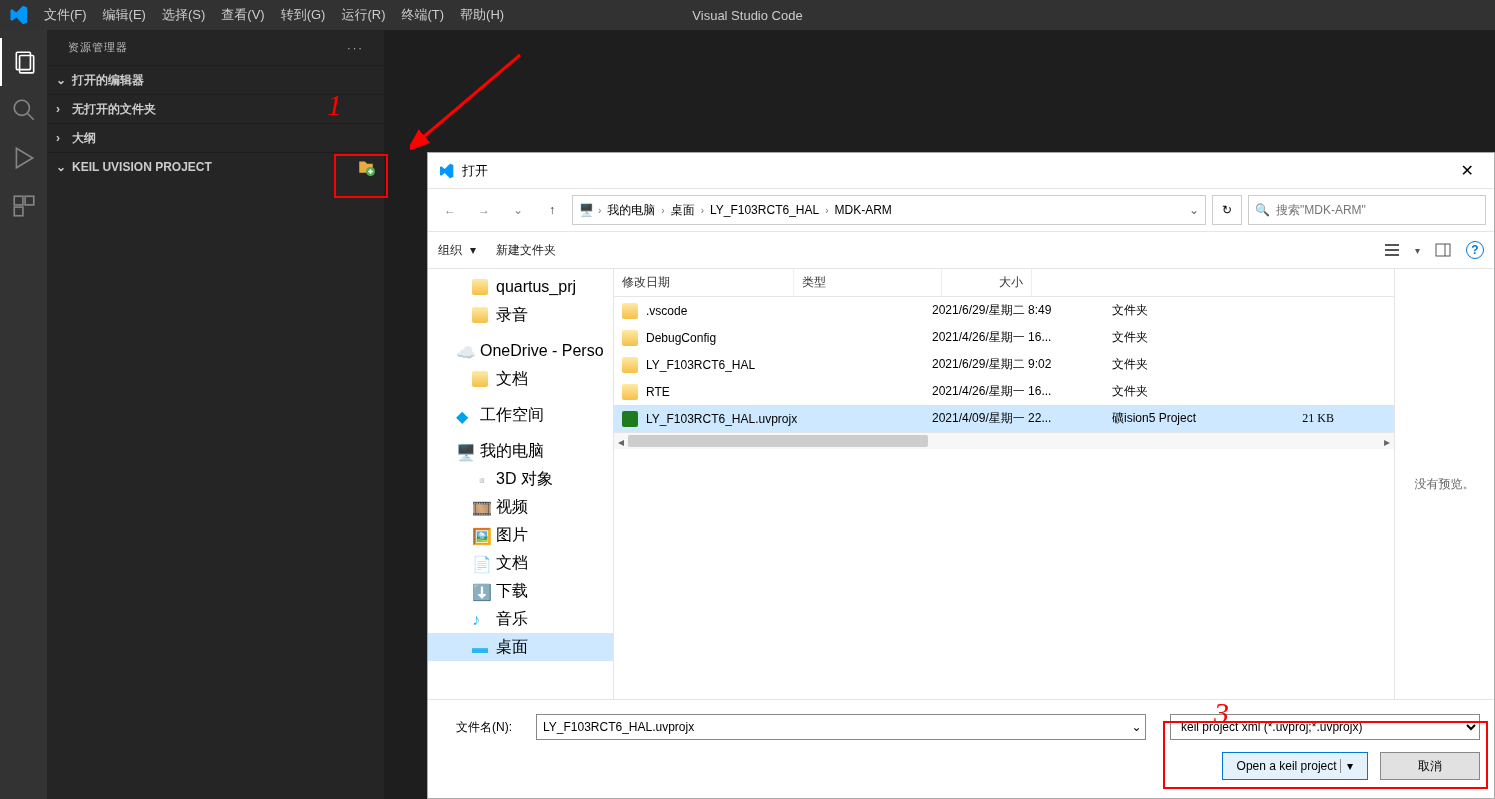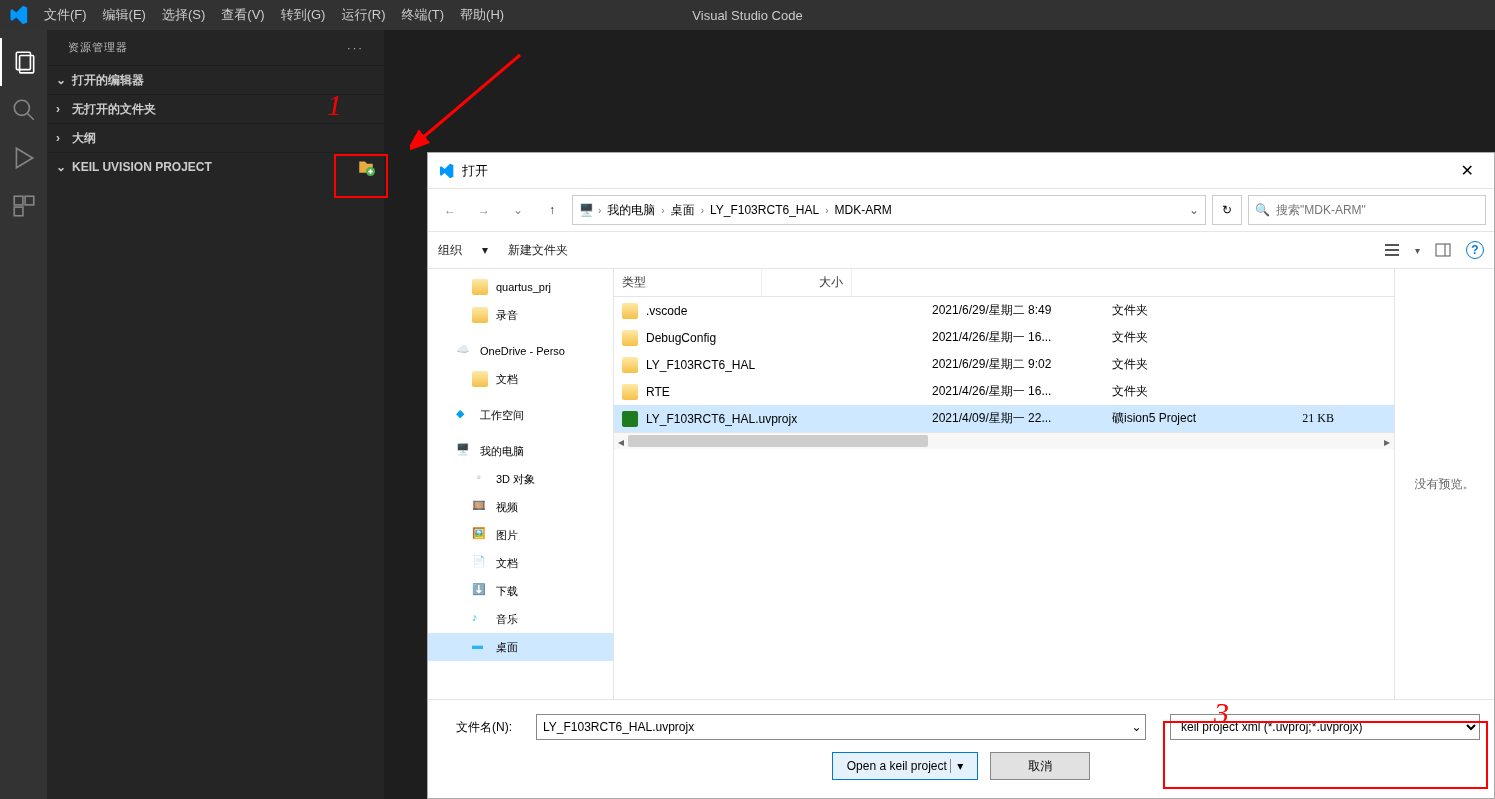--- a/index.html
+++ b/index.html
@@ -39,27 +39,27 @@
     .fd-nav .nav-btn.enabled { color:#222; }
     .fd-address { flex: 1; height: 30px; border: 1px solid #cccccc; display: flex; align-items: center; padding: 0 6px; gap: 4px; font-size: 12px; }
     .fd-address .crumb { display: flex; align-items: center; gap: 4px; padding: 0 2px; cursor:pointer; }
     .fd-address .sep { color: #777; font-size:10px; }
     .fd-address .addr-chevron { margin-left:auto; color:#666; }
     .fd-refresh { width: 30px; height: 30px; border:1px solid #ccc; display:flex; align-items:center; justify-content:center; cursor:pointer; }
     .fd-search { width: 238px; height: 30px; border:1px solid #ccc; display:flex; align-items:center; padding: 0 6px; color:#666; gap:6px;}
     .fd-search input { border:none; outline:none; width: 100%; font-size:12px; }
 
     .fd-toolbar { height: 38px; border-top: 1px solid #e5e5e5; border-bottom: 1px solid #e5e5e5; display:flex; align-items:center; padding: 0 10px; gap:20px; }
-    .fd-toolbar .tb-item { font-size:12px; color:#222; cursor:pointer; display:flex; align-items:center; gap:20px;}
+    .fd-toolbar .tb-item { font-size:12px; color:#222; cursor:pointer; display:flex; align-items:center; gap:8px;}
     .fd-toolbar .tb-right { margin-left:auto; display:flex; align-items:center; gap:12px; color:#333;}
     .tb-iconbox { width:22px; height:22px; display:flex; align-items:center; justify-content:center; cursor:pointer;}
 
     .fd-body { display:flex; height: 430px; }
     .fd-tree { width: 186px; border-right: 1px solid #e5e5e5; overflow:hidden; padding-top:4px; }
-    .tree-item { height: 28px; display:flex; align-items:center; padding-left: 28px; gap:8px; font-size:11px; cursor:pointer; }
+    .tree-item { height: 28px; display:flex; align-items:center; padding-left: 28px; gap:8px; font-size:16px; cursor:pointer; }
     .tree-item .ticon { width:16px; height:16px; flex-shrink:0; }
     .tree-sub { padding-left: 44px; }
     .tree-item.selected { background:#cde8ff; }
 
     .fd-list-wrap { flex:1; display:flex; flex-direction:column; position: relative; }
     .fd-columns { height: 28px; border-bottom: 1px solid #e5e5e5; display:flex; align-items:center; font-size:12px; color:#333; }
     .col { padding: 0 8px; border-right: 1px solid #eee; height:100%; display:flex; align-items:center; }
     .col-name { width: 310px; }
     .col-date { width: 180px; }
     .col-type { width: 148px; }
@@ -77,21 +77,21 @@
     .fd-hscroll .thumb { position:absolute; left:14px; top:2px; height:12px; width:300px; background:#cdcdcd; border-radius:2px;}
     .fd-hscroll .arrow { position:absolute; top:0; width:14px; height:17px; display:flex; align-items:center; justify-content:center; color:#666; }
 
     .fd-bottom { padding: 14px 14px 12px 14px; display:flex; flex-direction:column; gap:12px; border-top:1px solid #e5e5e5;}
     .fd-filename-row { display:flex; align-items:center; gap:24px; }
     .fd-filename-row label { font-size:12px; width:70px; text-align:right;}
     .fd-filename-row select, .fd-filename-row input { height: 26px; border:1px solid #888; padding: 0 6px; font-size:12px; background:#fff; }
     .fd-filename { flex:1; display:flex; }
     .fd-filename input { flex:1; }
     .fd-filter { width: 310px; }
-    .fd-buttons { display:flex; justify-content:center; gap:12px; }
+    .fd-buttons { display:flex; justify-content:flex-end; gap:12px; }
     .fd-btn { min-width: 100px; height: 28px; border:1px solid #888; background:#e1e1e1; font-size:12px; cursor:pointer; padding: 0 14px; display:flex; align-items:center; justify-content:center; }
     .fd-btn.primary { background:#e5f1fb; border-color:#0078d7; }
   </style>
 </head>
 <body>
 
 <div class="menubar">
   <svg class="vscode-logo" viewBox="0 0 24 24">
       <path fill="#0098ff" d="M23 3l-5-2-8 8-5-4-2 1v12l2 1 5-4 8 8 5-2V3z"></path>
       <path fill="#fff" opacity="0" d="M0 0h24v24H0z"></path>
@@ -308,20 +308,21 @@
           <span>音乐</span>
         </div>
       <div class="tree-item tree-sub selected">
           <span class="ticon" style="color:#29b6f6">▬</span>
           <span>桌面</span>
         </div>
     </div>
 
     <div class="fd-list-wrap">
       <div class="fd-columns">
+        <div class="col col-date">修改日期</div>
         <div class="col col-type">类型</div>
         <div class="col col-size">大小</div>
       </div>
       <div id="file-rows">
           <div class="fd-row">
             <div class="rcell col-name">
               <span class="ficon folder-ic"></span>
               <span>.vscode</span>
             </div>
             <div class="rcell col-date">2021/6/29/星期二 8:49</div>

